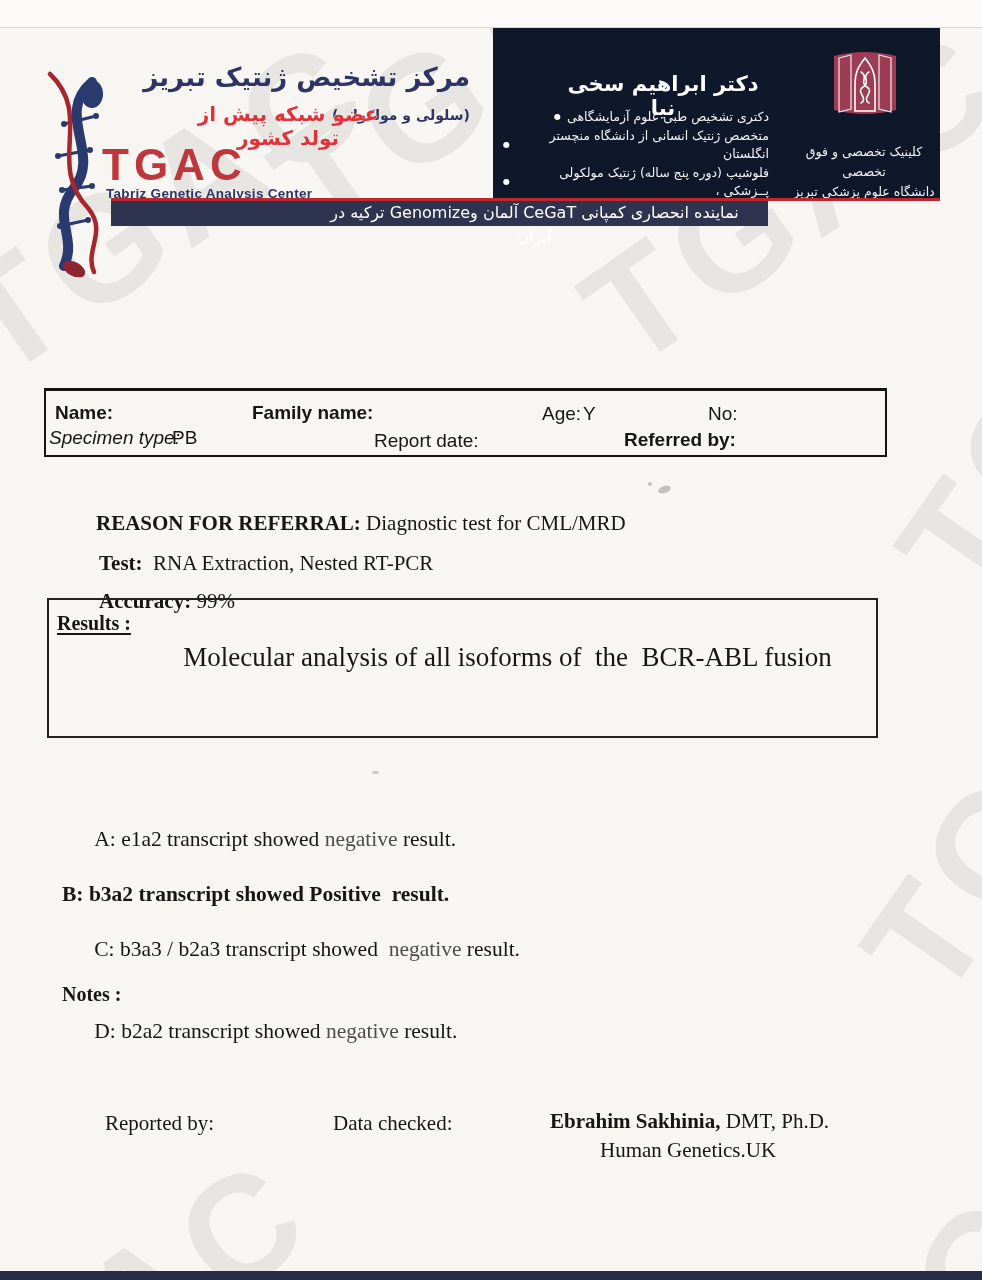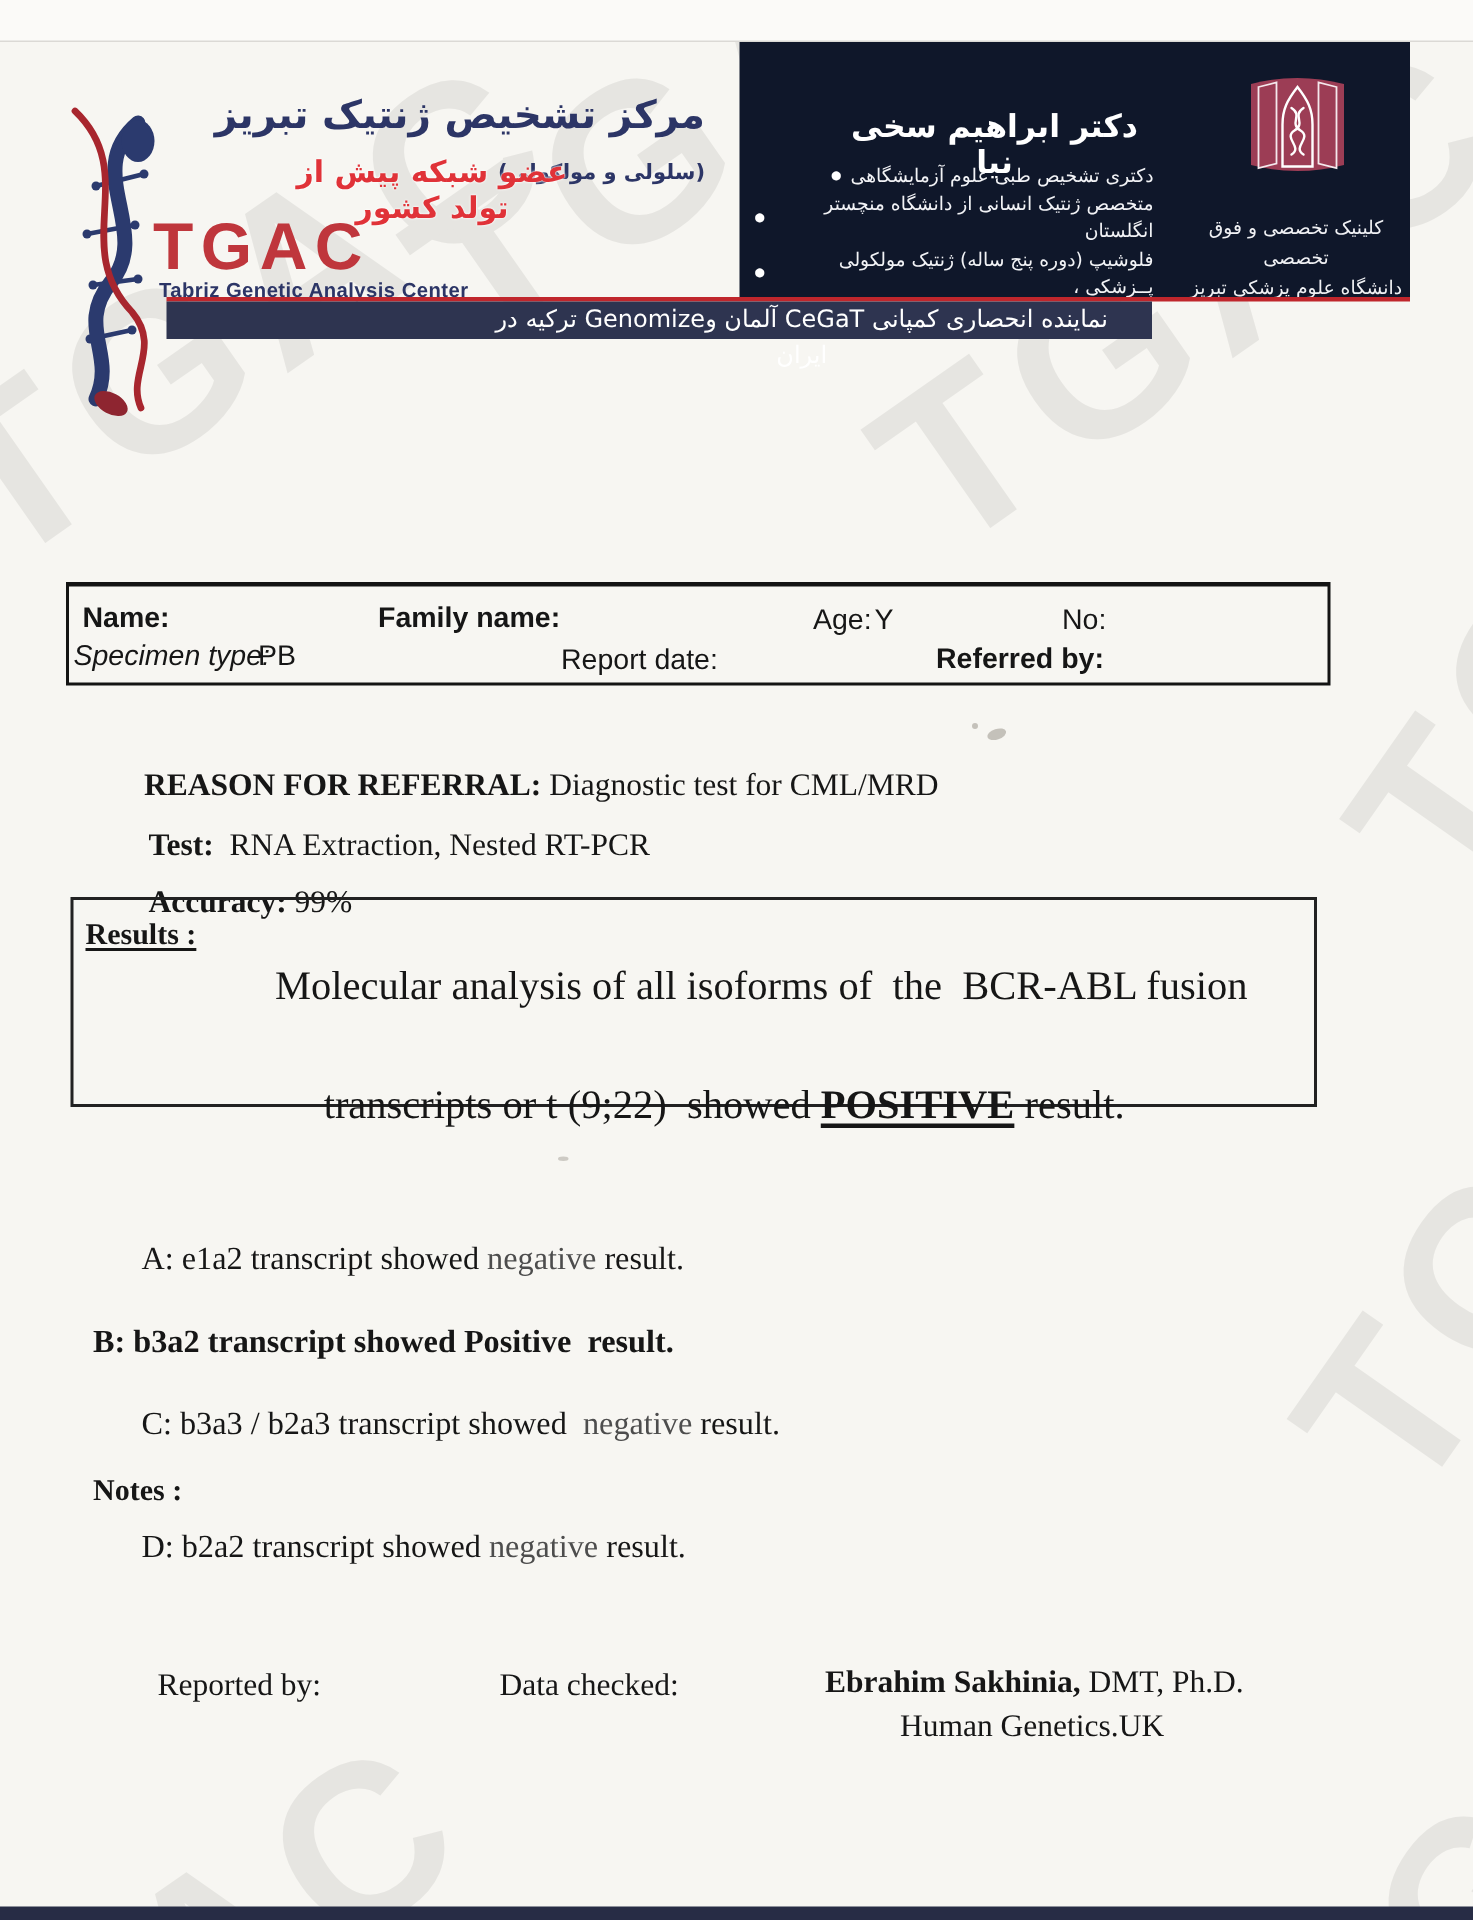--- a/index.html
+++ b/index.html
@@ -182,23 +182,20 @@
   <div class="line-abs" style="left:78px; top:526px;">
     <span class="b">Test:</span><span>  RNA Extraction, Nested RT-PCR</span>
   </div>
   <div class="line-abs" style="left:78px; top:564px;">
     <span class="b">Accuracy:</span><span> 99%</span>
   </div>
 
   <div class="results-box">
     <div class="results-head">Results :</div>
     <div class="results-line results-line1">Molecular analysis of all isoforms of  the  BCR-ABL fusion</div>
-    <div class="results-line results-line2">
-      <span>transcripts or t (9;22)  showed </span><span class="positive">POSITIVE</span><span> result.</span>
-    </div>
   </div>
 
   <div class="summary">
     <div class="sum-line">
       <span>A: e1a2 transcript showed </span><span class="neg">negative</span><span> result.</span>
     </div>
     <div class="sum-line b">B: b3a2 transcript showed Positive  result.</div>
     <div class="sum-line">
       <span>C: b3a3 / b2a3 transcript showed  </span><span class="neg">negative</span><span> result.</span>
     </div>

